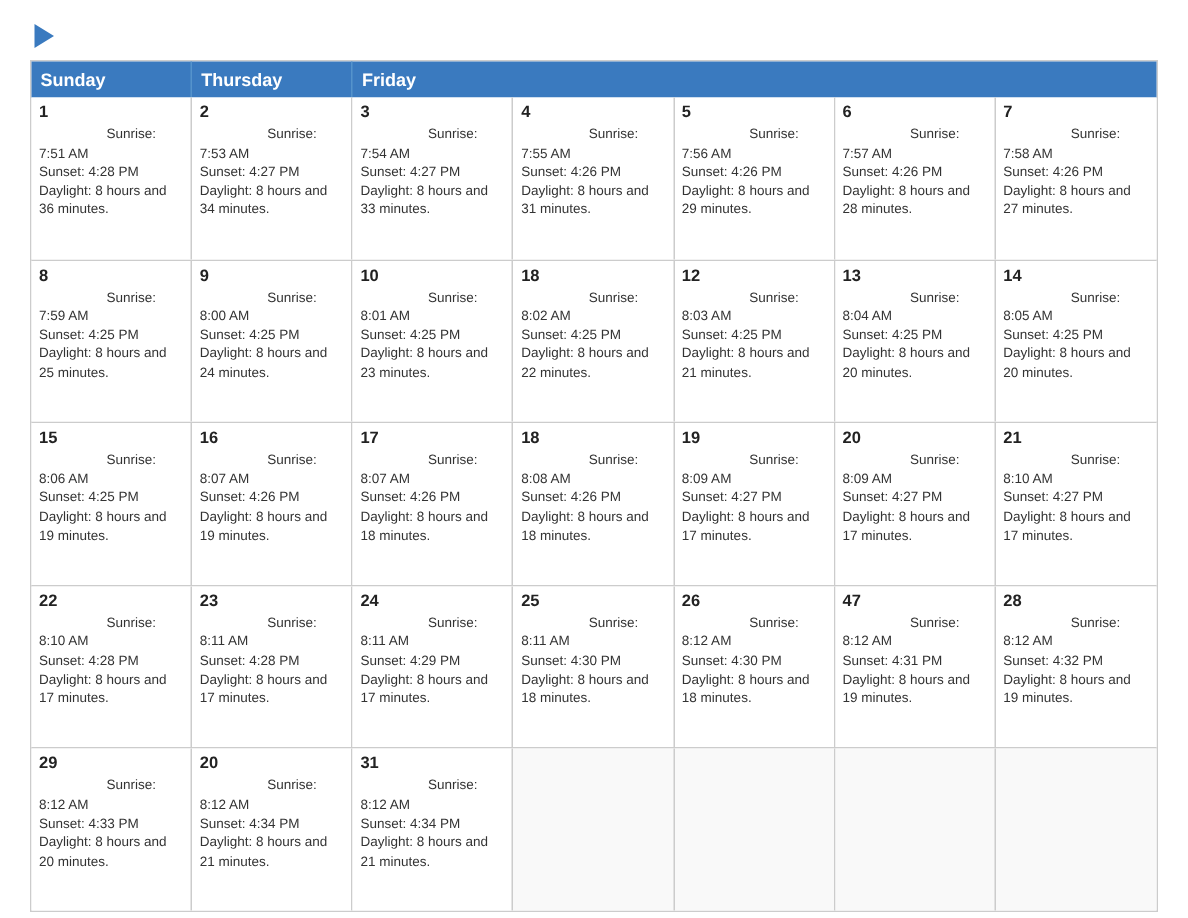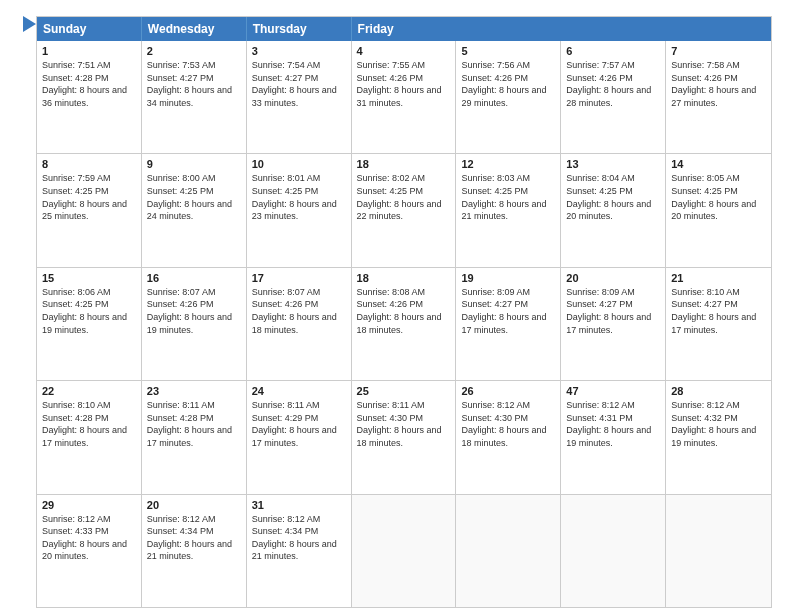--- a/index.html
+++ b/index.html
@@ -8,21 +8,21 @@
       background: #fff;
       width: 792px;
       height: 612px;
       overflow: hidden;
     }
     .page {
       width: 792px;
       height: 612px;
       padding: 16px 20px 4px 20px;
       display: flex;
-      flex-direction: row;
+      flex-direction: column;
     }
     .header {
       display: flex;
       justify-content: space-between;
       align-items: flex-start;
       margin-bottom: 8px;
     }
     .logo {
       display: flex;
       align-items: center;
@@ -88,20 +88,21 @@
       font-size: 11px;
       font-weight: bold;
       color: #222;
       display: block;
       margin-bottom: 2px;
     }
     .cal-cell .info {
       font-size: 9px;
       line-height: 1.4;
       color: #333;
+      margin-left: 45px;
     }
   </style>
 </head>
 <body>
 
 <div class="page">
   <div class="header">
     <div class="logo">
       <div style="font-size:13px;font-weight:bold;line-height:1.2;color:#333;position:relative;">
         <div style="display:flex;align-items:center;">
@@ -113,21 +114,20 @@
     </div>
     <div class="title-block">
       <h1></h1>
       <h2></h2>
     </div>
   </div>
 
   <div class="calendar">
     <div class="cal-header">
     <div class="cal-header-cell">Sunday</div>
-        <div class="cal-header-cell">Wednesday</div>
         <div class="cal-header-cell">Thursday</div>
         <div class="cal-header-cell">Friday</div>
       </div>
     <div class="cal-body">
     <div class="cal-row">
           <div class="cal-cell">
         <span class="day-num">1</span>
         <span class="info">Sunrise: 7:51 AM<br>Sunset: 4:28 PM<br>Daylight: 8 hours and 36 minutes.</span>
       </div>
           <div class="cal-cell">

